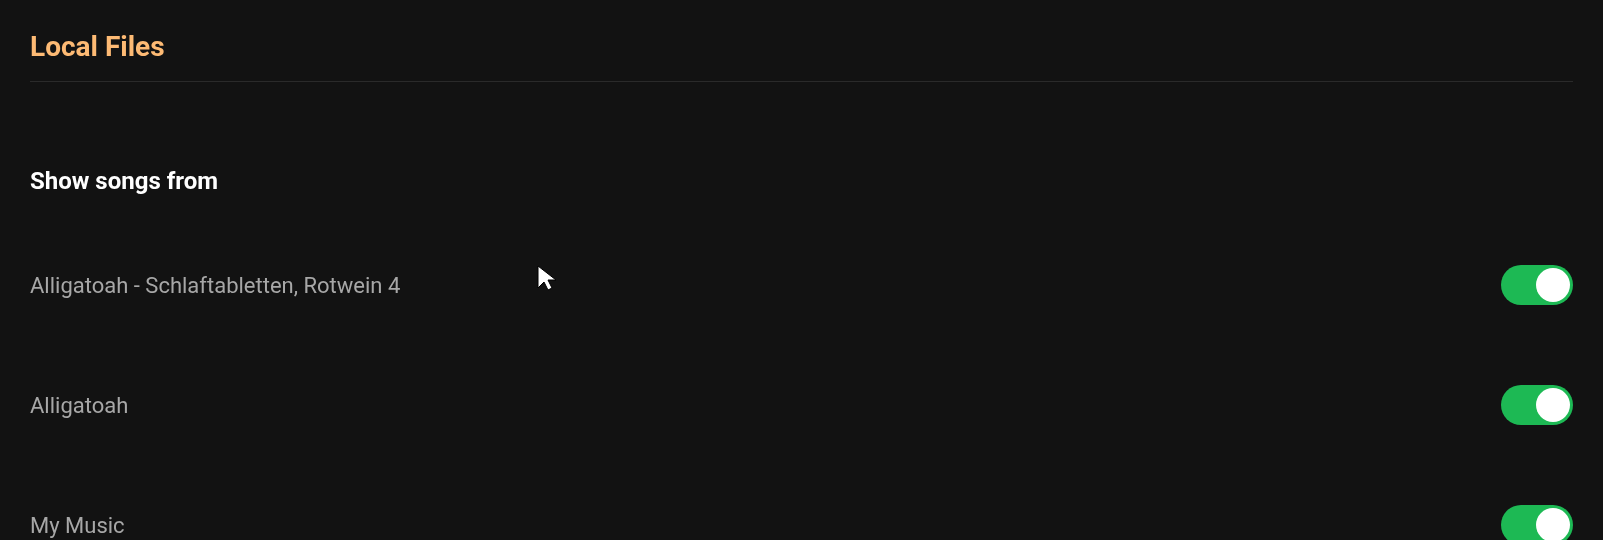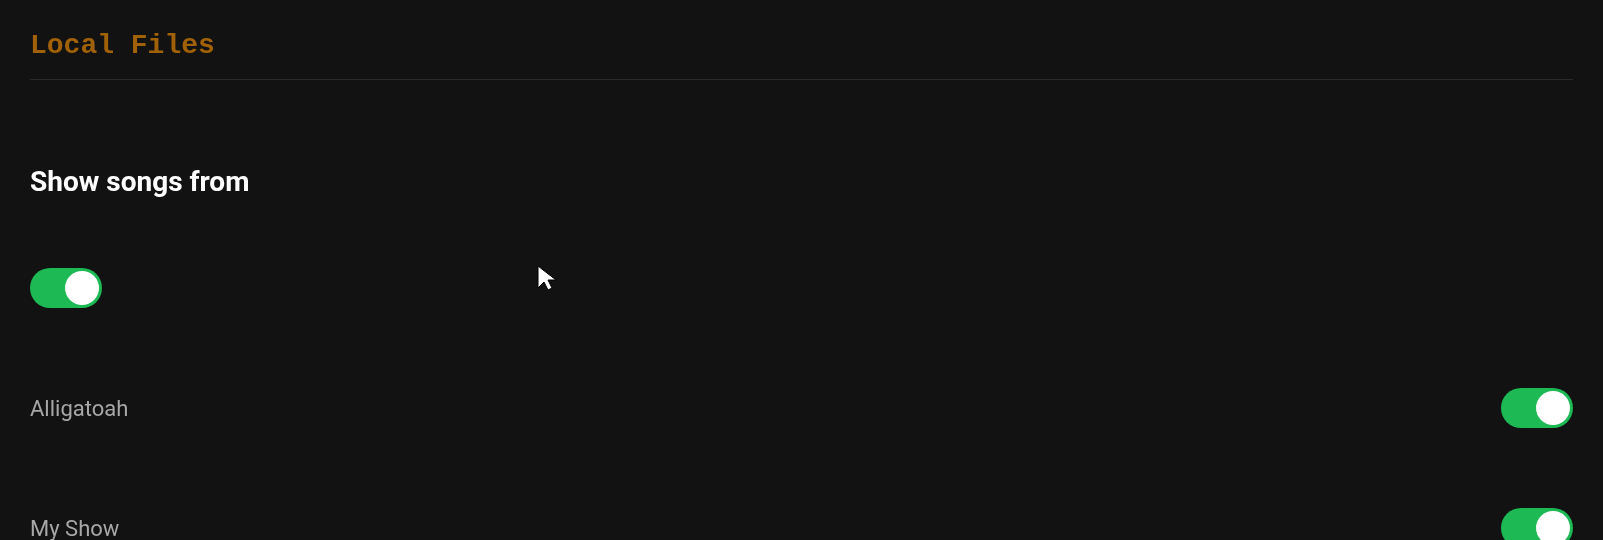--- a/index.html
+++ b/index.html
@@ -11,32 +11,31 @@
       background-color: #121212;
       font-family: -apple-system, BlinkMacSystemFont, "Segoe UI", Roboto, Helvetica, Arial, sans-serif;
       width: 1603px;
       height: 540px;
       padding: 30px;
       color: #ffffff;
     }
     .section-title {
       font-size: 28px;
       font-weight: 700;
-      color: #a16207;
+      color: #fdba74;
       margin-bottom: 18px;
-      font-family: Liberation Mono, monospace;
     }
     .divider {
       height: 1px;
       background-color: #2a2a2a;
       width: 100%;
       margin-bottom: 85px;
     }
     .subsection-title {
-      font-size: 28px;
+      font-size: 24px;
       font-weight: 700;
       color: #ffffff;
       margin-bottom: 70px;
     }
     .source-row {
       display: flex;
       align-items: center;
       justify-content: space-between;
       margin-bottom: 80px;
     }
@@ -71,34 +70,35 @@
   </style>
 </head>
 <body>
 
 <h2 class="section-title">Local Files</h2>
 <div class="divider"></div>
 
 <h3 class="subsection-title">Show songs from</h3>
 
 <div class="source-row">
+  <span class="source-label">Alligatoah - Schlaftabletten, Rotwein 4</span>
   <div class="toggle">
     <div class="toggle-knob"></div>
   </div>
 </div>
 
 <div class="source-row">
   <span class="source-label">Alligatoah</span>
   <div class="toggle">
     <div class="toggle-knob"></div>
   </div>
 </div>
 
 <div class="source-row">
-  <span class="source-label">My Show</span>
+  <span class="source-label">My Music</span>
   <div class="toggle">
     <div class="toggle-knob"></div>
   </div>
 </div>
 
 <svg class="cursor" width="24" height="30" viewBox="0 0 24 30">
   <path d="M 2 2 L 2 24 L 8 18 L 12 26 L 16 24 L 12 16 L 20 16 Z" fill="#ffffff" stroke="#000000" stroke-width="1"></path>
 </svg>
 
 </body></html>

